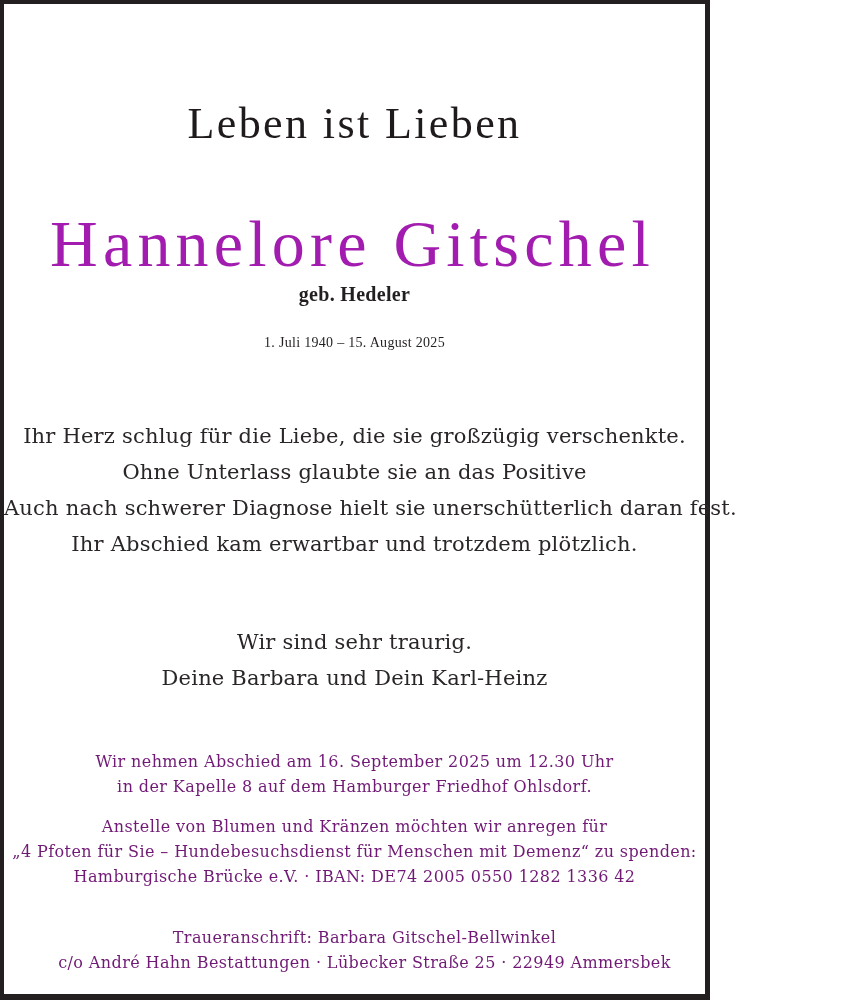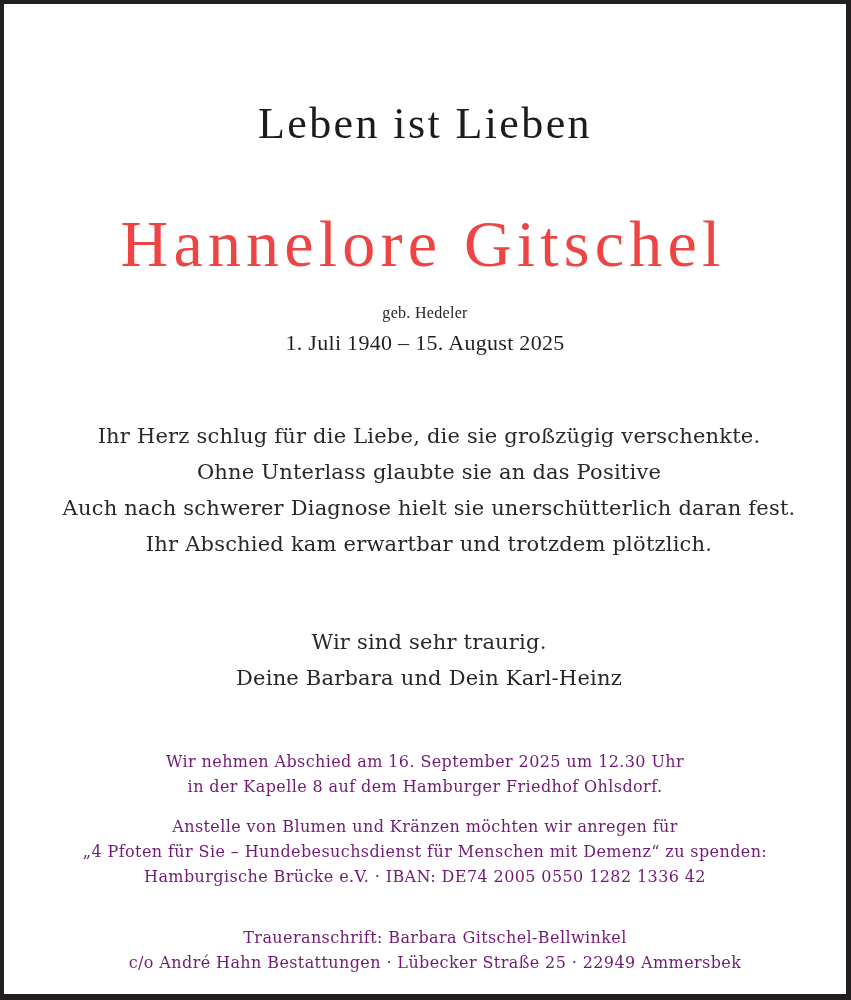--- a/index.html
+++ b/index.html
@@ -1,20 +1,20 @@
 <!DOCTYPE html>
 <html><head>
 <meta charset="utf-8">
 <style>
   html, body { margin: 0; padding: 0; background: #ffffff; }
   body { width: 851px; height: 1000px; overflow: hidden; }
   .frame {
     position: relative;
     box-sizing: border-box;
-    width: 851px; height: 1000px;
+    width: 710px; height: 1000px;
     border-top: 4px solid #231f20;
     border-left: 4px solid #231f20;
     border-right: 5px solid #231f20;
     border-bottom: 6px solid #231f20;
     background: #ffffff;
     color: #231f20;
   }
   .line {
     position: absolute;
     left: 0; right: 0;
@@ -29,44 +29,44 @@
     letter-spacing: 2.4px;
     line-height: 56px;
     color: #1f1b1c;
   }
   .name {
     top: 200px;
     font-family: "Liberation Serif", serif;
     font-size: 66px;
     letter-spacing: 5.2px;
     line-height: 80px;
-    color: #ef4444;
+    color: #a21caf;
     left: -4px;
   }
   .nee {
-    top: 295px;
+    top: 276px;
     font-family: "Liberation Serif", serif;
-    font-size: 16px;
+    font-size: 20px;
     line-height: 28px;
     letter-spacing: 0.3px;
+    font-weight: bold;
   }
   .dates {
     top: 324px;
     font-family: "Liberation Serif", serif;
-    font-size: 22px;
+    font-size: 14px;
     line-height: 30px;
     letter-spacing: 0.3px;
   }
   .body-text {
     font-family: "DejaVu Serif", serif;
     font-size: 21px;
     line-height: 36px;
     letter-spacing: 0.2px;
     color: #2a2627;
-    margin-left: 8px;
   }
   .small-text {
     font-family: "DejaVu Serif", serif;
     font-size: 16px;
     line-height: 25px;
     letter-spacing: 0.4px;
     color: #701a75;
   }
   .block { position: absolute; left: 0; right: 0; text-align: center; }
   .block > div { white-space: nowrap; }

